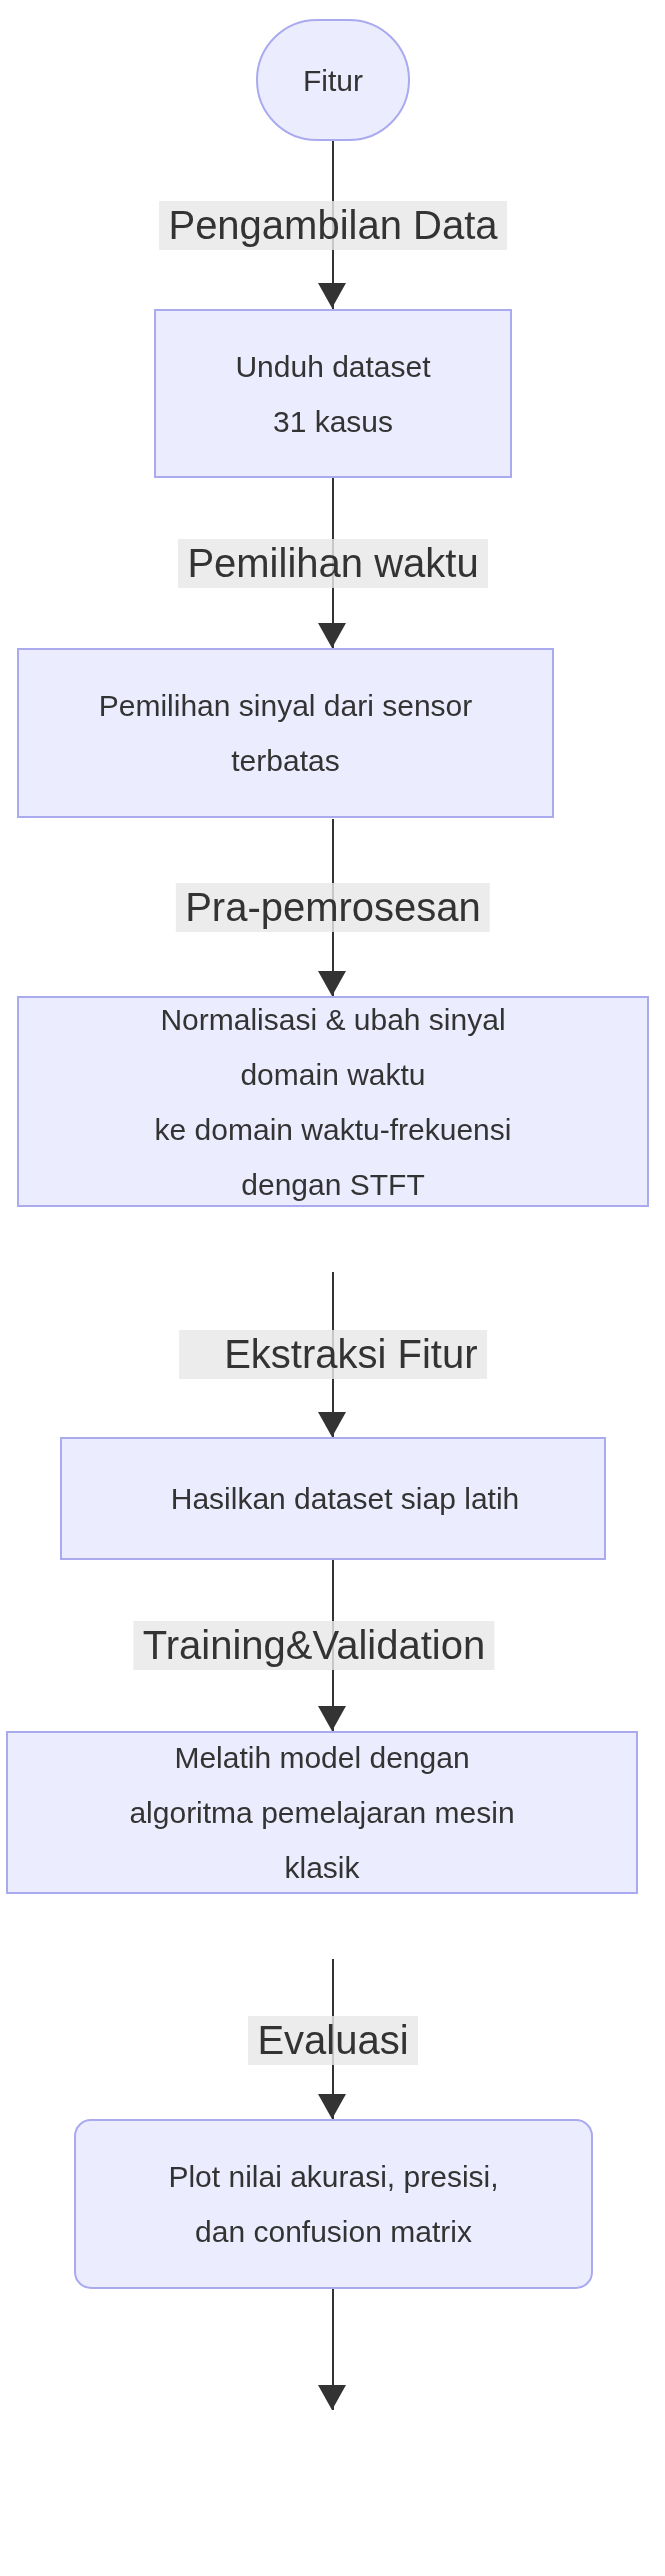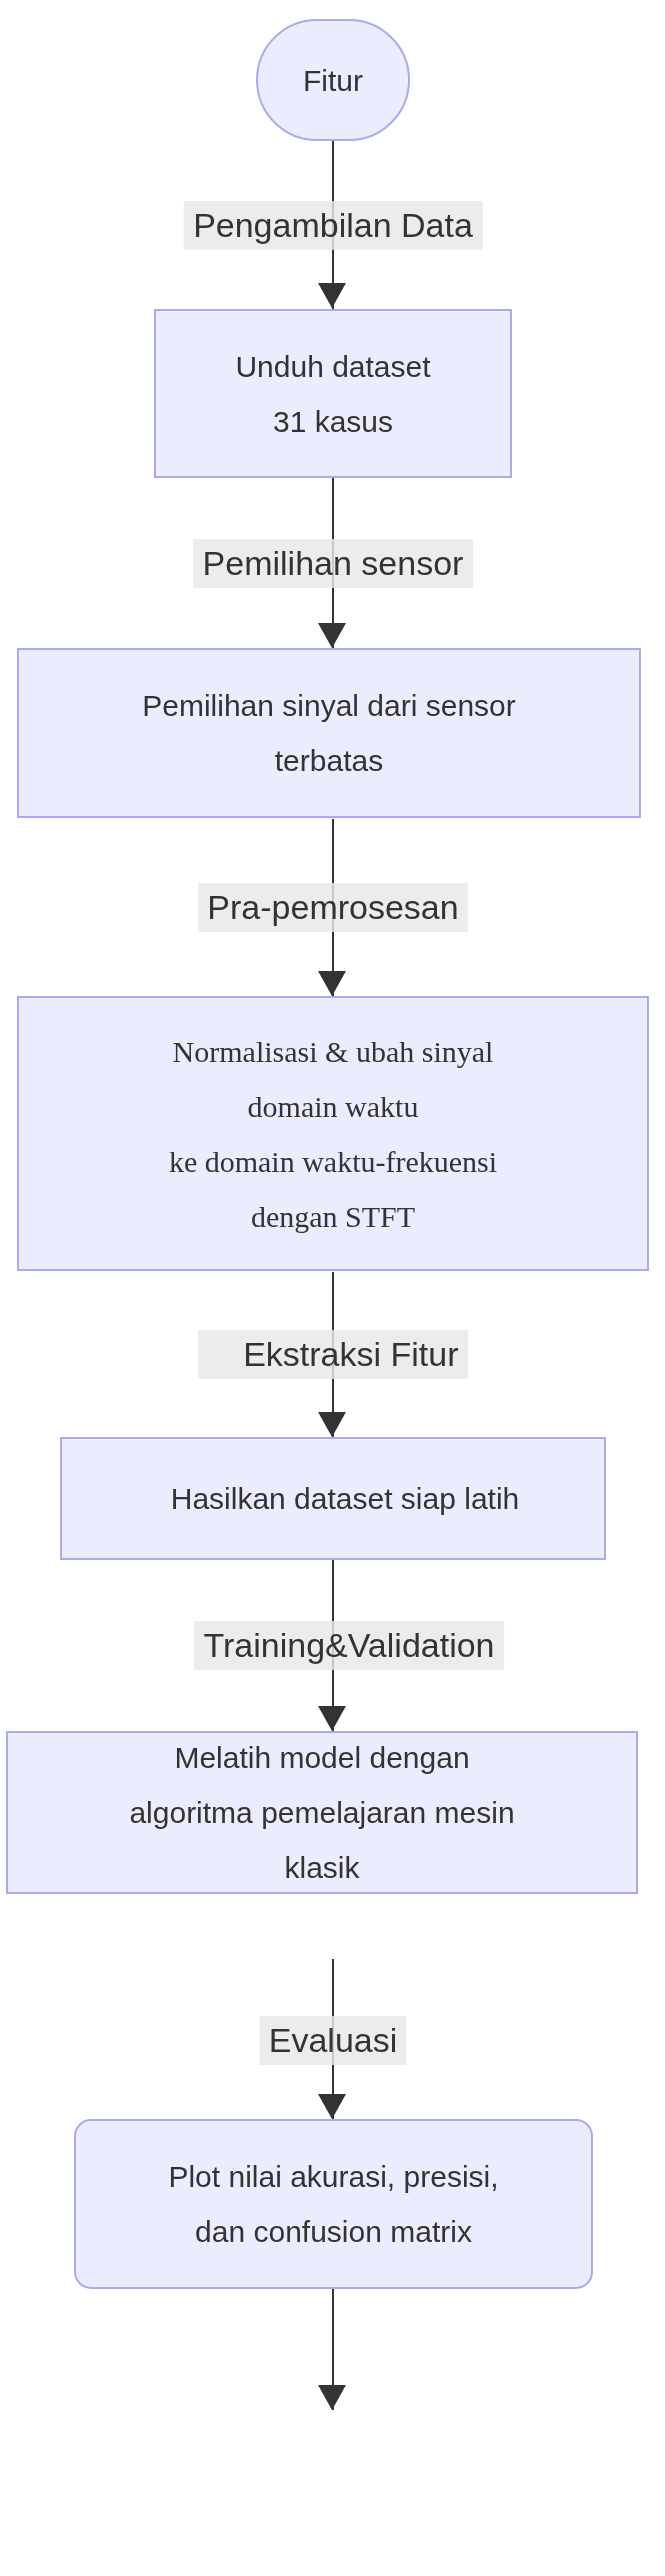--- a/index.html
+++ b/index.html
@@ -46,21 +46,21 @@
     width: 0;
     height: 0;
     border-left: 14.8px solid transparent;
     border-right: 14.8px solid transparent;
     border-top: 25.5px solid var(--edge-line);
   }
   .edge-label {
     position: absolute;
     transform: translateX(-50%);
     background: rgba(232, 232, 232, 0.82);
-    font-size: 34px;
+    font-size: 40px;
     line-height: 38px;
     padding: 5.4px 9.4px;
     white-space: nowrap;
     color: var(--text);
   }
 </style>
 </head>
 <body>
 
 <div class="canvas">
@@ -73,49 +73,49 @@
   <div class="arrow-down" style="left:318px; top:283px;"></div>
   <div class="edge-label" style="left:333px; top:201px;">Pengambilan Data</div>
 
   <div class="node rect" style="left:154px; top:309px; width:358px; height:169px;align-items:center;">
     <div class="node-label">Unduh dataset
 31 kasus</div>
   </div>
 
   <div class="edge-line" style="left:332px; top:478px; height:170px;"></div>
   <div class="arrow-down" style="left:318px; top:623px;"></div>
-  <div class="edge-label" style="left:333px; top:539px;">Pemilihan sensor</div>
+  <div class="edge-label" style="left:333px; top:539px;">Pemilihan waktu</div>
 
-  <div class="node rect" style="left:17px; top:648px; width:624px; height:170px;">
+  <div class="node rect" style="left:17px; top:648px; width:537px; height:170px;">
     <div class="node-label">Pemilihan sinyal dari sensor
 terbatas</div>
   </div>
 
   <div class="edge-line" style="left:332px; top:819px; height:178px;"></div>
   <div class="arrow-down" style="left:318px; top:971px;"></div>
   <div class="edge-label" style="left:333px; top:883px;">Pra-pemrosesan</div>
 
-  <div class="node rect" style="left:17px; top:996px; width:632px; height:275px;font-family:Liberation Serif, serif;">
+  <div class="node rect" style="left:17px; top:996px; width:632px; height:211px;">
     <div class="node-label">Normalisasi &amp; ubah sinyal
 domain waktu
 ke domain waktu-frekuensi
 dengan STFT</div>
   </div>
 
   <div class="edge-line" style="left:332px; top:1272px; height:166px;"></div>
   <div class="arrow-down" style="left:318px; top:1412px;"></div>
   <div class="edge-label" style="left:333px; top:1330px;padding-left:45px;">Ekstraksi Fitur</div>
 
   <div class="node rect" style="left:60px; top:1437px; width:546px; height:123px;padding-left:24px;">
     <div class="node-label">Hasilkan dataset siap latih</div>
   </div>
 
   <div class="edge-line" style="left:332px; top:1560px; height:171px;"></div>
   <div class="arrow-down" style="left:318px; top:1706px;"></div>
-  <div class="edge-label" style="left:349px; top:1621px;">Training&amp;Validation</div>
+  <div class="edge-label" style="left:314px; top:1621px;">Training&amp;Validation</div>
 
   <div class="node rect" style="left:6px; top:1731px; width:632px; height:163px;">
     <div class="node-label">Melatih model dengan
 algoritma pemelajaran mesin
 klasik</div>
   </div>
 
   <div class="edge-line" style="left:332px; top:1959px; height:160px;"></div>
   <div class="arrow-down" style="left:318px; top:2094px;"></div>
   <div class="edge-label" style="left:333px; top:2016px;">Evaluasi</div>

